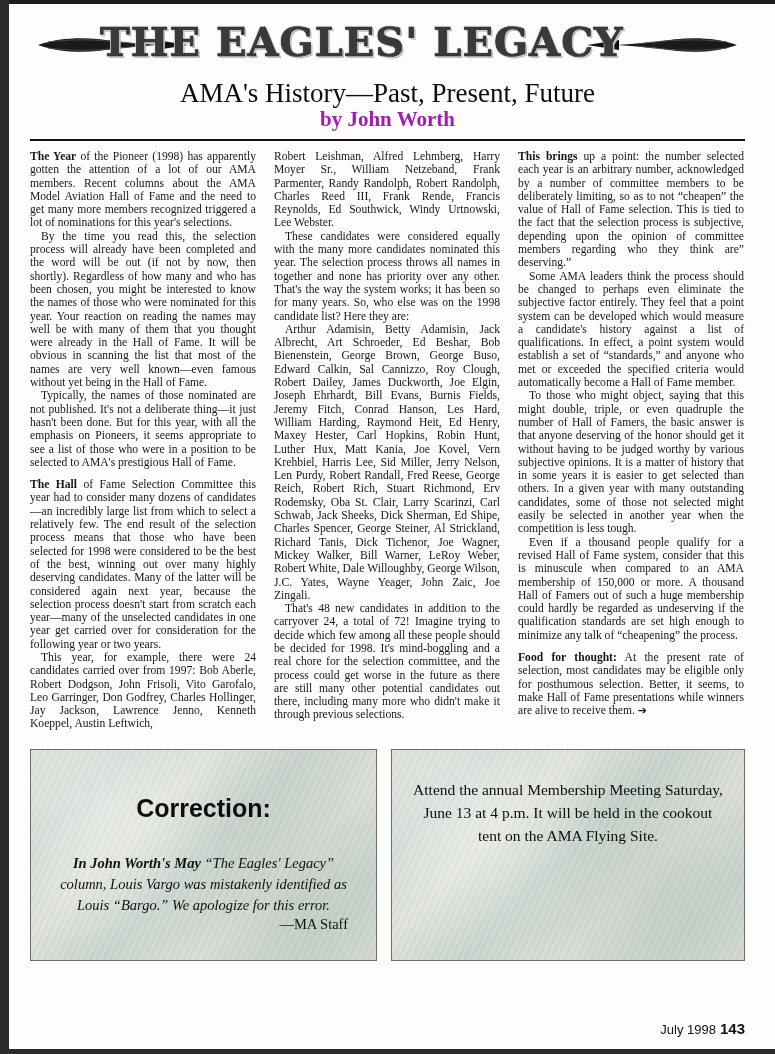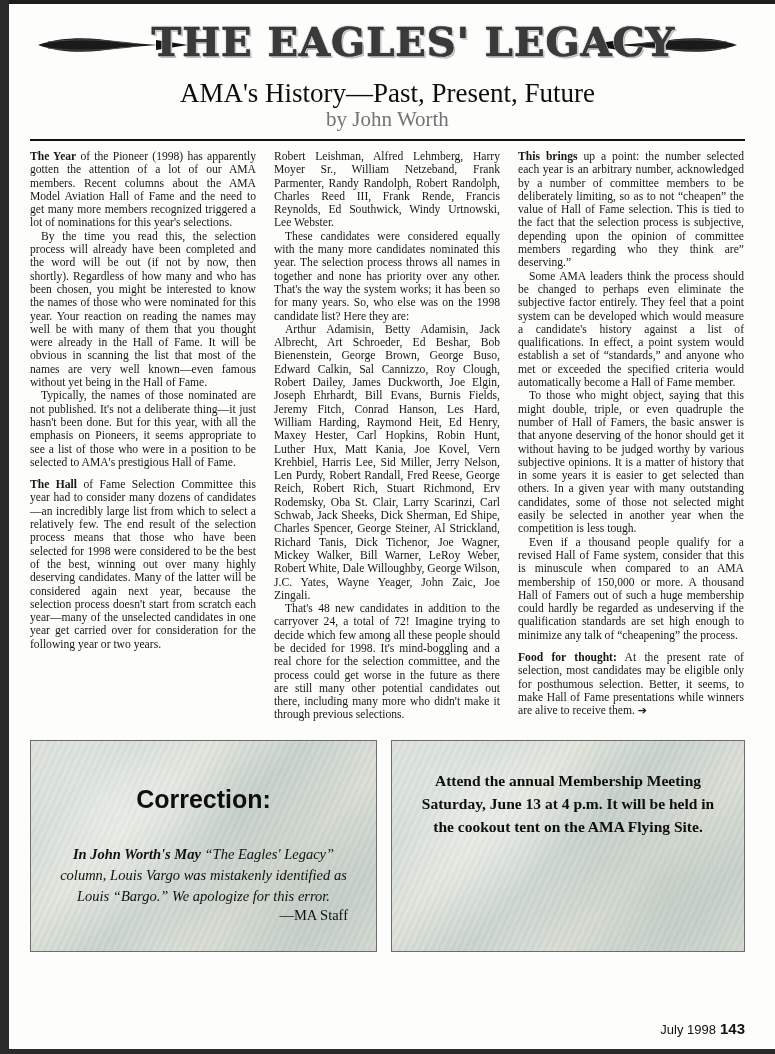--- a/index.html
+++ b/index.html
@@ -46,21 +46,21 @@
     position: absolute;
     left: 30px;
     top: 14px;
     width: 715px;
   }
 
   
   .masthead {
     position: relative;
     height: 62px;
-    text-align: right;
+    text-align: left;
   }
   .masthead-title {
     font-family: "DejaVu Serif", serif;
     font-weight: bold;
     font-size: 40px;
     letter-spacing: 1px;
     line-height: 56px;
     color: #3a3a3a;
     text-shadow:
       1px 1px 0 #cfcfcf,
@@ -88,24 +88,24 @@
     font-family: "Liberation Serif", serif;
     font-weight: normal;
     font-size: 27px;
     line-height: 26px;
     margin-top: 4px;
     color: #0d0d0d;
   }
   .byline {
     text-align: center;
     font-family: "Liberation Serif", serif;
-    font-weight: normal;
+    font-weight: bold;
     font-size: 21px;
     line-height: 26px;
-    color: #737373;
+    color: #a21caf;
   }
   .rule {
     margin-top: 7px;
     border-top: 2px solid #111;
     height: 0;
   }
 
   
   .cols {
     margin-top: 9px;
@@ -197,21 +197,20 @@
     font-size: 14.5px;
     padding-right: 8px;
   }
   .meeting-body {
     margin-top: 28px;
     font-family: "Liberation Serif", serif;
     font-size: 15.5px;
     line-height: 23px;
     text-align: center;
     color: #0e0e0e;
-    font-weight: bold;
   }
 
   
   .footer {
     position: absolute;
     right: 30px;
     bottom: 17px;
     font-family: "Liberation Sans", sans-serif;
     font-size: 13px;
     color: #111;
@@ -257,20 +256,21 @@
     <div class="byline">by John Worth</div>
     <div class="rule"></div>
 
     <div class="cols">
 
       <div class="col">
         <p class="lead"><span class="runin">The Year</span><span> of the Pioneer (1998) has apparently gotten the attention of a lot of our AMA members. Recent columns about the AMA Model Aviation Hall of Fame and the need to get many more members recognized triggered a lot of nominations for this year's selections.</span></p>
         <p>By the time you read this, the selection process will already have been completed and the word will be out (if not by now, then shortly). Regardless of how many and who has been chosen, you might be interested to know the names of those who were nominated for this year. Your reaction on reading the names may well be with many of them that you thought were already in the Hall of Fame. It will be obvious in scanning the list that most of the names are very well known—even famous without yet being in the Hall of Fame.</p>
         <p>Typically, the names of those nominated are not published. It's not a deliberate thing—it just hasn't been done. But for this year, with all the emphasis on Pioneers, it seems appropriate to see a list of those who were in a position to be selected to AMA's prestigious Hall of Fame.</p>
         <p class="noindent space-before"><span class="runin">The Hall</span><span> of Fame Selection Committee this year had to consider many dozens of candidates—an incredibly large list from which to select a relatively few. The end result of the selection process means that those who have been selected for 1998 were considered to be the best of the best, winning out over many highly deserving candidates. Many of the latter will be considered again next year, because the selection process doesn't start from scratch each year—many of the unselected candidates in one year get carried over for consideration for the following year or two years.</span></p>
+        <p>This year, for example, there were 24 candidates carried over from 1997: Bob Aberle, Robert Dodgson, John Frisoli, Vito Garofalo, Leo Garringer, Don Godfrey, Charles Hollinger, Jay Jackson, Lawrence Jenno, Kenneth Koeppel, Austin Leftwich,</p>
       </div>
 
       <div class="col">
         <p class="noindent">Robert Leishman, Alfred Lehmberg, Harry Moyer Sr., William Netzeband, Frank Parmenter, Randy Randolph, Robert Randolph, Charles Reed III, Frank Rende, Francis Reynolds, Ed Southwick, Windy Urtnowski, Lee Webster.</p>
         <p>These candidates were considered equally with the many more candidates nominated this year. The selection process throws all names in together and none has priority over any other. That's the way the system works; it has been so for many years. So, who else was on the 1998 candidate list? Here they are:</p>
         <p>Arthur Adamisin, Betty Adamisin, Jack Albrecht, Art Schroeder, Ed Beshar, Bob Bienenstein, George Brown, George Buso, Edward Calkin, Sal Cannizzo, Roy Clough, Robert Dailey, James Duckworth, Joe Elgin, Joseph Ehrhardt, Bill Evans, Burnis Fields, Jeremy Fitch, Conrad Hanson, Les Hard, William Harding, Raymond Heit, Ed Henry, Maxey Hester, Carl Hopkins, Robin Hunt, Luther Hux, Matt Kania, Joe Kovel, Vern Krehbiel, Harris Lee, Sid Miller, Jerry Nelson, Len Purdy, Robert Randall, Fred Reese, George Reich, Robert Rich, Stuart Richmond, Erv Rodemsky, Oba St. Clair, Larry Scarinzi, Carl Schwab, Jack Sheeks, Dick Sherman, Ed Shipe, Charles Spencer, George Steiner, Al Strickland, Richard Tanis, Dick Tichenor, Joe Wagner, Mickey Walker, Bill Warner, LeRoy Weber, Robert White, Dale Willoughby, George Wilson, J.C. Yates, Wayne Yeager, John Zaic, Joe Zingali.</p>
         <p>That's 48 new candidates in addition to the carryover 24, a total of 72! Imagine trying to decide which few among all these people should be decided for 1998. It's mind-boggling and a real chore for the selection committee, and the process could get worse in the future as there are still many other potential candidates out there, including many more who didn't make it through previous selections.</p>
       </div>
 
       <div class="col">

